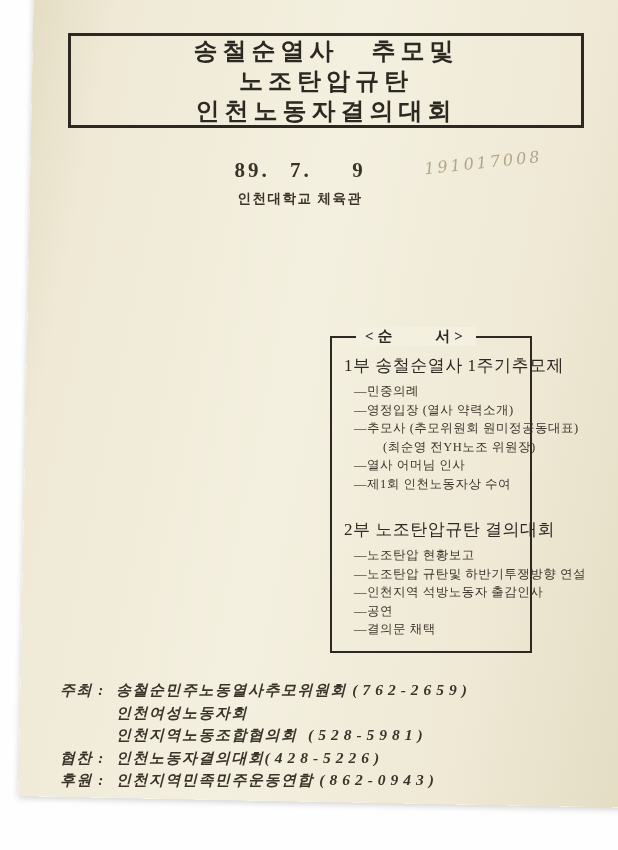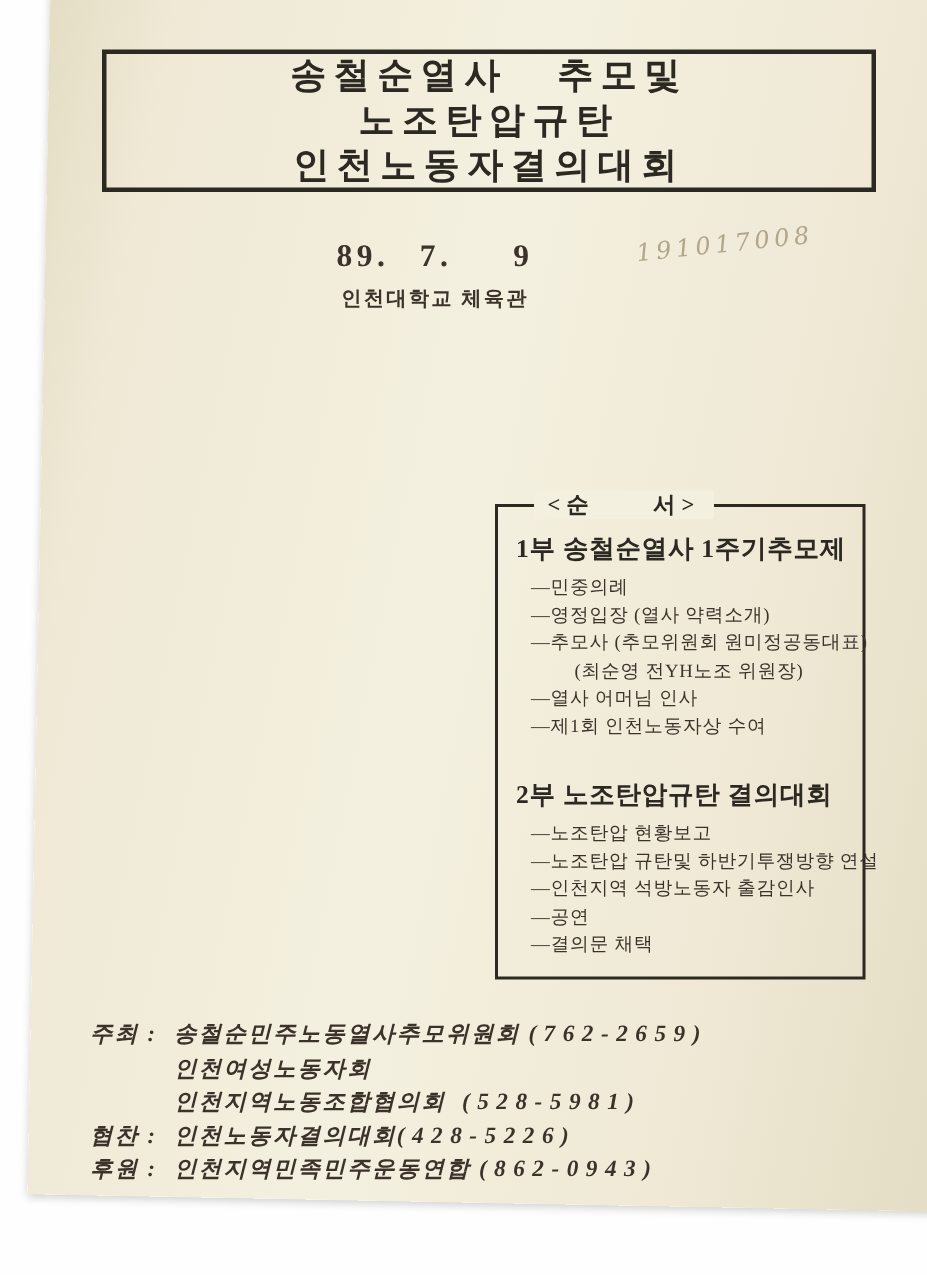--- a/index.html
+++ b/index.html
@@ -41,21 +41,21 @@
     font-weight:700;
     font-size:24px;
     line-height:30px;
     letter-spacing:5px;
     white-space:pre;
     text-align:center;
   }
 
   
   .date-block{
-    position:absolute;left:215px;top:158px;width:150px;
+    position:absolute;left:225px;top:158px;width:150px;
     text-align:center;color:var(--text);
   }
   .event-date{
     font-size:21px;font-weight:700;letter-spacing:3px;word-spacing:12px;white-space:pre;
   }
   .event-venue{
     margin-top:7px;font-size:13.5px;font-weight:700;letter-spacing:1.5px;white-space:pre;
   }
 
   
@@ -64,36 +64,36 @@
     color:var(--pencil);
     font-style:italic;
     font-size:16px;
     letter-spacing:3px;
     transform:rotate(-6deg);
     font-family:"DejaVu Serif",serif;
   }
 
   
   .program-box{
-    position:absolute;left:330px;top:336px;width:247px;
+    position:absolute;left:330px;top:336px;width:202px;
     border:2px solid var(--ink);
     padding:16px 8px 12px 12px;
     color:var(--text);
   }
   .program-legend{
     position:absolute;top:-11px;left:24px;
     background:var(--paper-hi);
     padding:0 9px;
     font-size:15px;font-weight:700;letter-spacing:4px;
     color:var(--ink);
     white-space:pre;
   }
   .program-section + .program-section{margin-top:25px;}
   .section-title{
-    font-size:17px;font-weight:700;letter-spacing:0.5px;
+    font-size:17px;font-weight:400;letter-spacing:0.5px;
     color:var(--ink);
     line-height:24px;margin-bottom:4px;
     white-space:pre;
   }
   .program-item{
     font-size:12.5px;font-weight:400;
     line-height:18.5px;
     letter-spacing:0.5px;
     margin-left:10px;
     white-space:pre;

